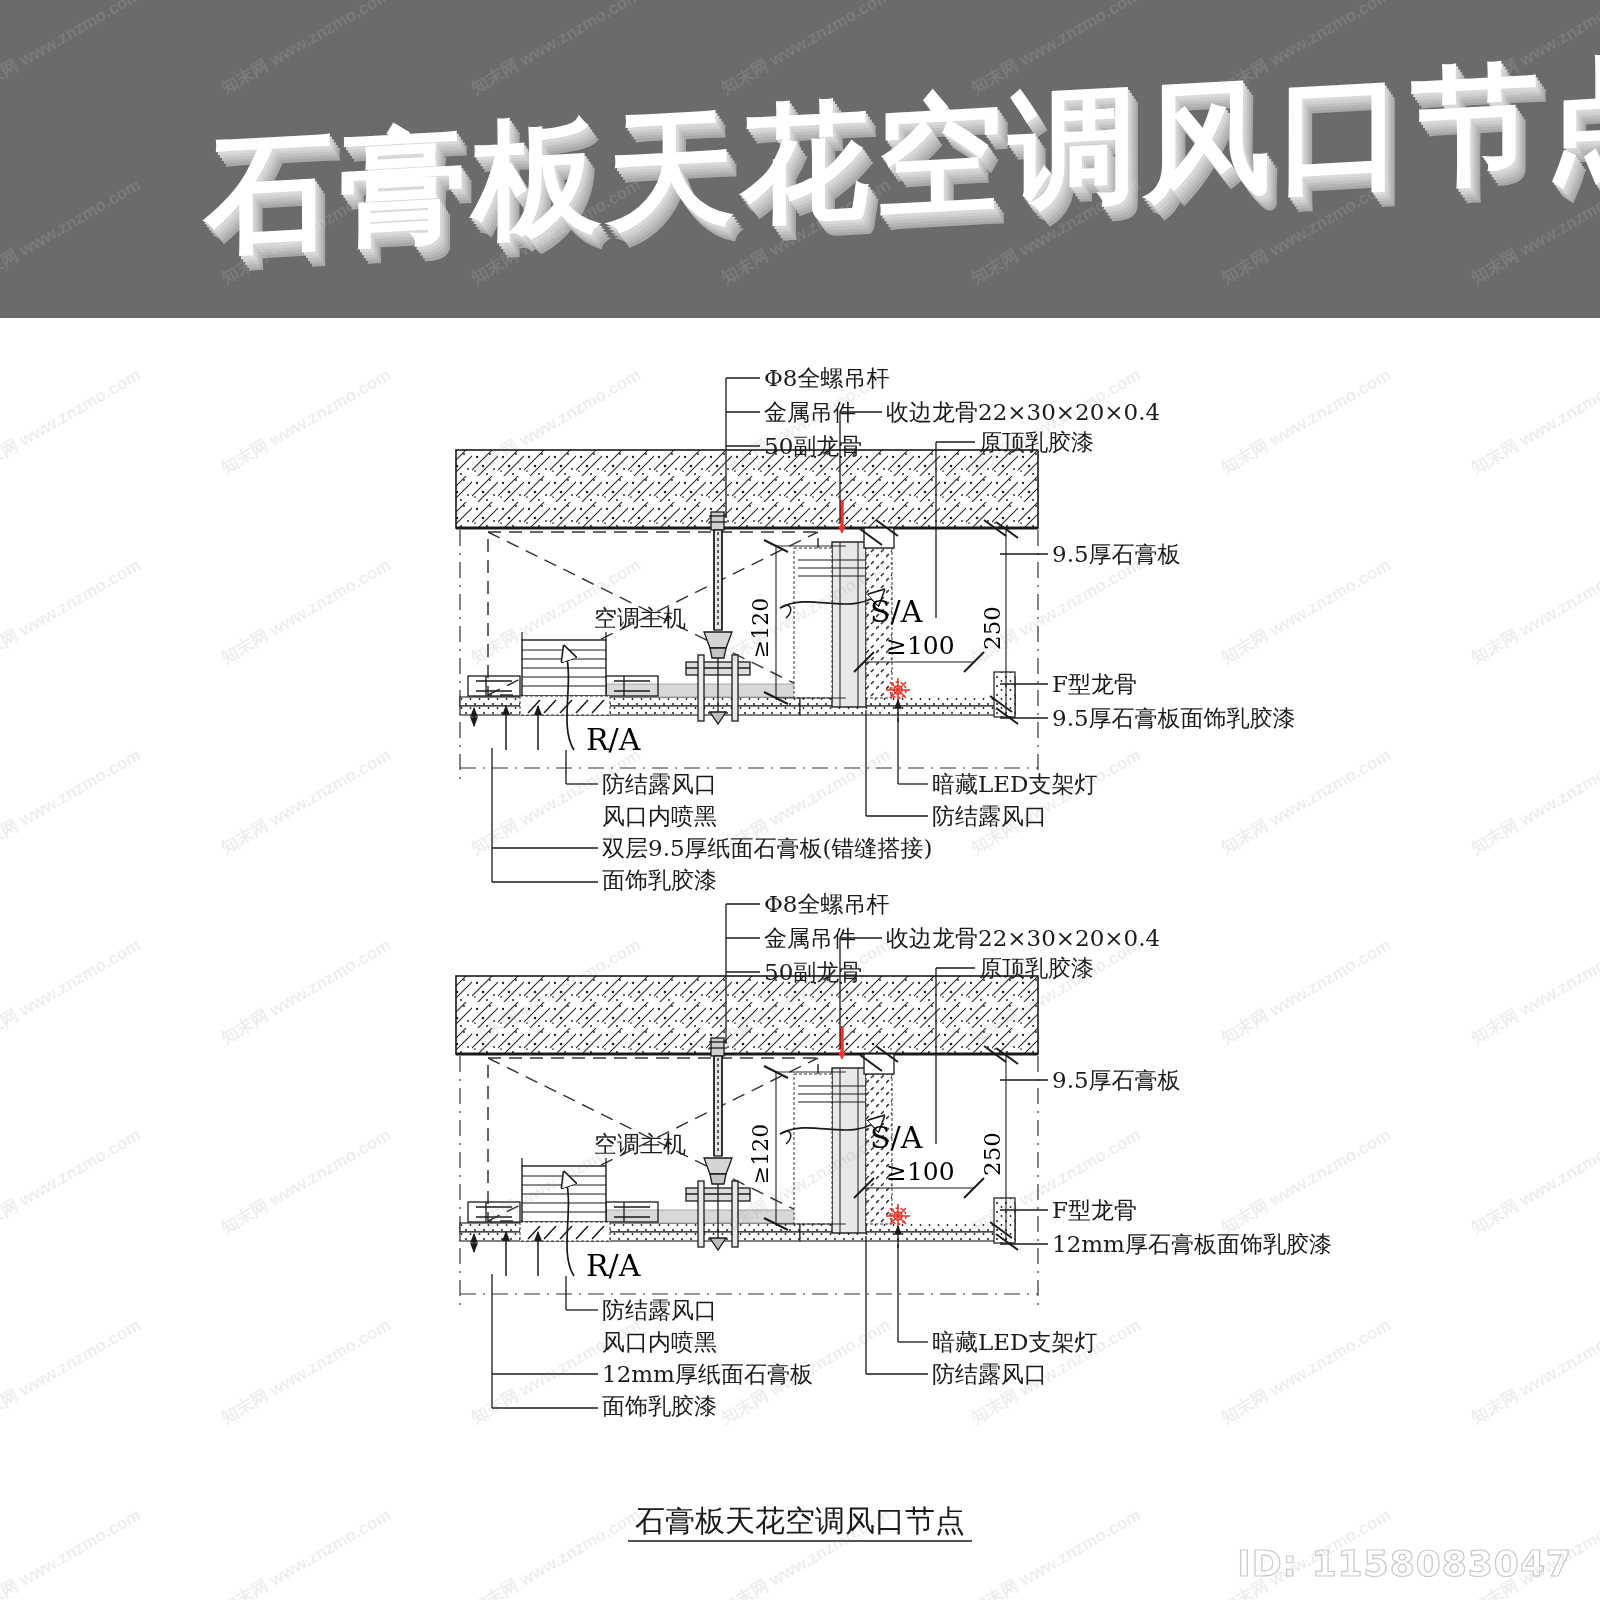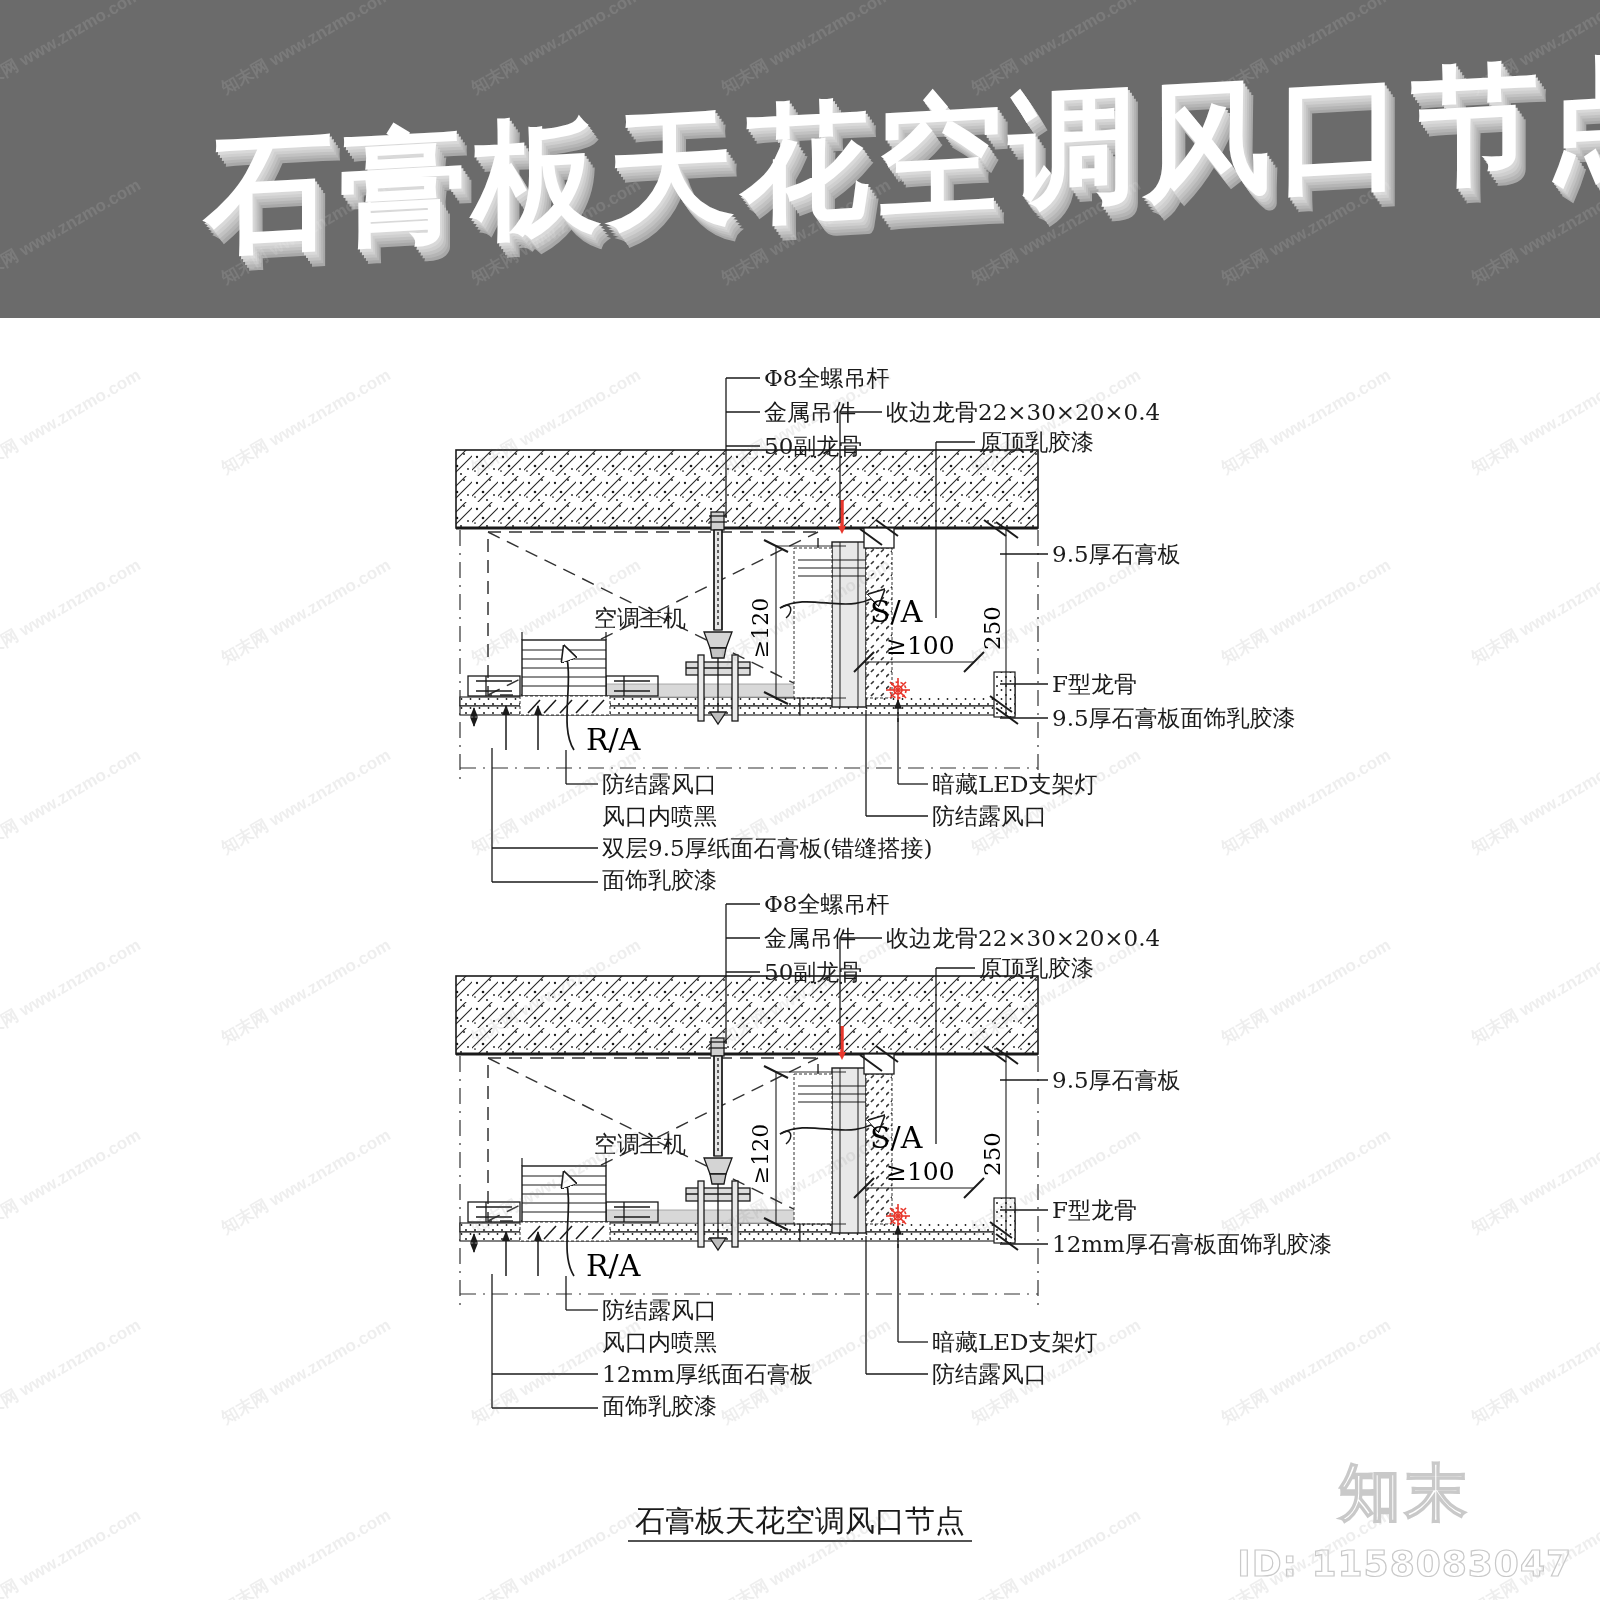--- a/index.html
+++ b/index.html
@@ -402,15 +402,14 @@
     <div class="wm" style="left: -40px; top: 1550px;">知末网 www.znzmo.com</div>
     <div class="wm" style="left: 210px; top: 1550px;">知末网 www.znzmo.com</div>
     <div class="wm" style="left: 460px; top: 1550px;">知末网 www.znzmo.com</div>
     <div class="wm" style="left: 710px; top: 1550px;">知末网 www.znzmo.com</div>
     <div class="wm" style="left: 960px; top: 1550px;">知末网 www.znzmo.com</div>
     <div class="wm" style="left: 1210px; top: 1550px;">知末网 www.znzmo.com</div>
     <div class="wm" style="left: 1460px; top: 1550px;">知末网 www.znzmo.com</div>
   </div>
 
 <div id="znm">
-  <div id="znm-logo">知末</div>
   <div id="znm-id">ID: 1158083047</div>
 </div>
 
 </body></html>

